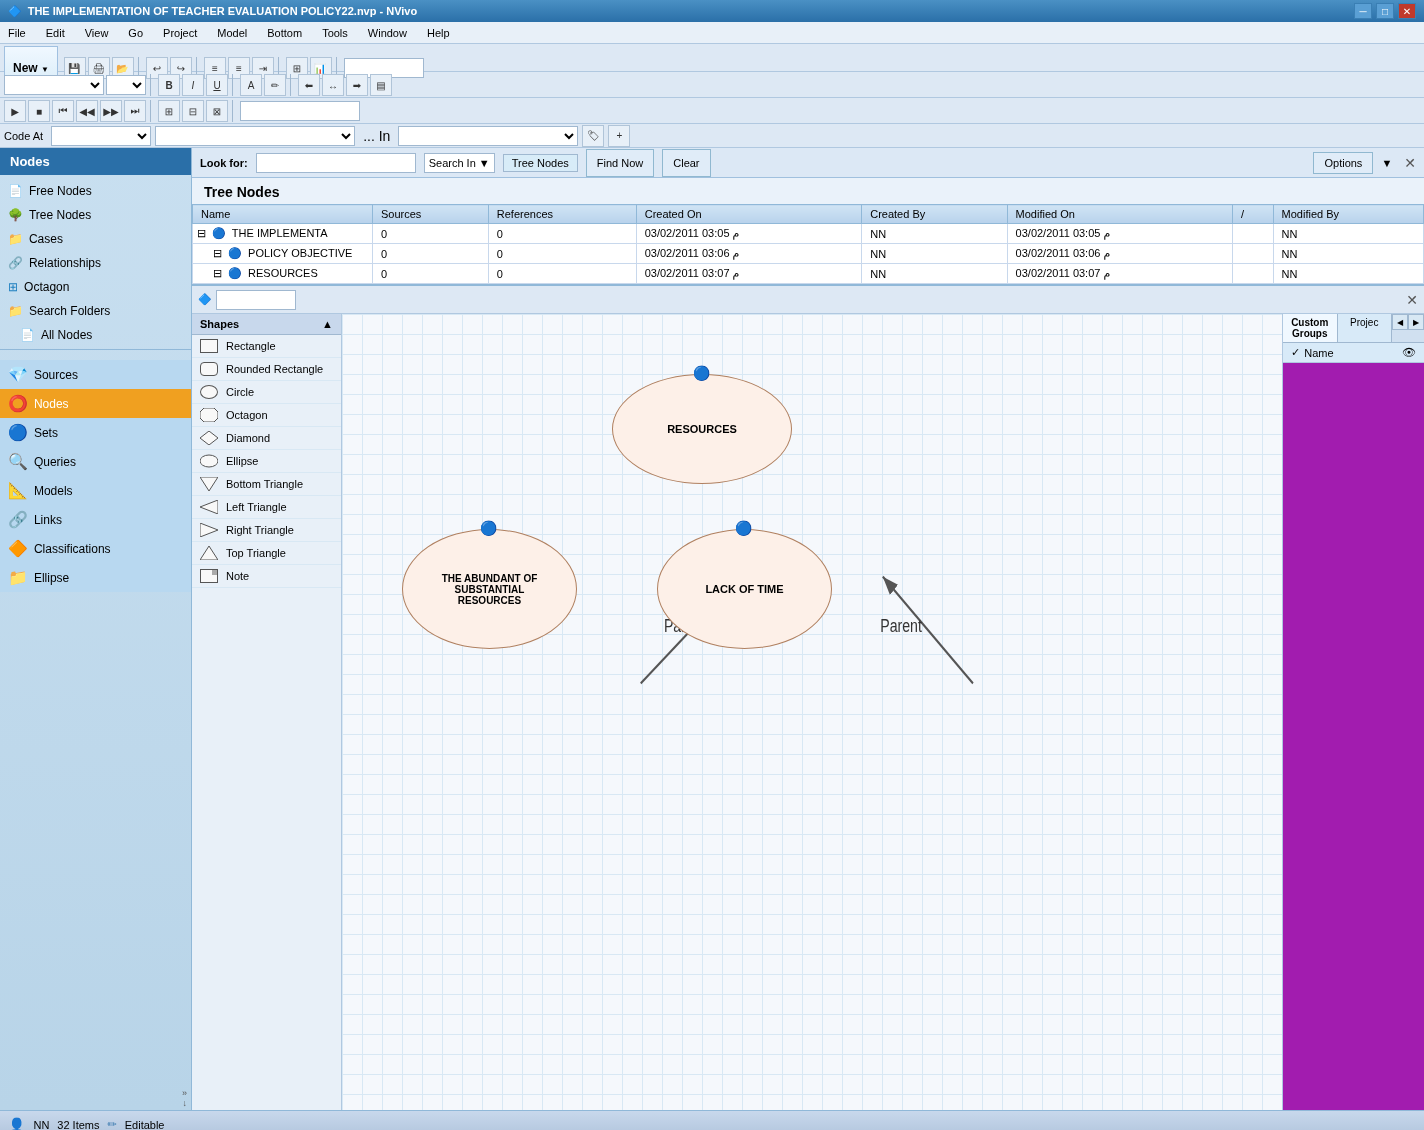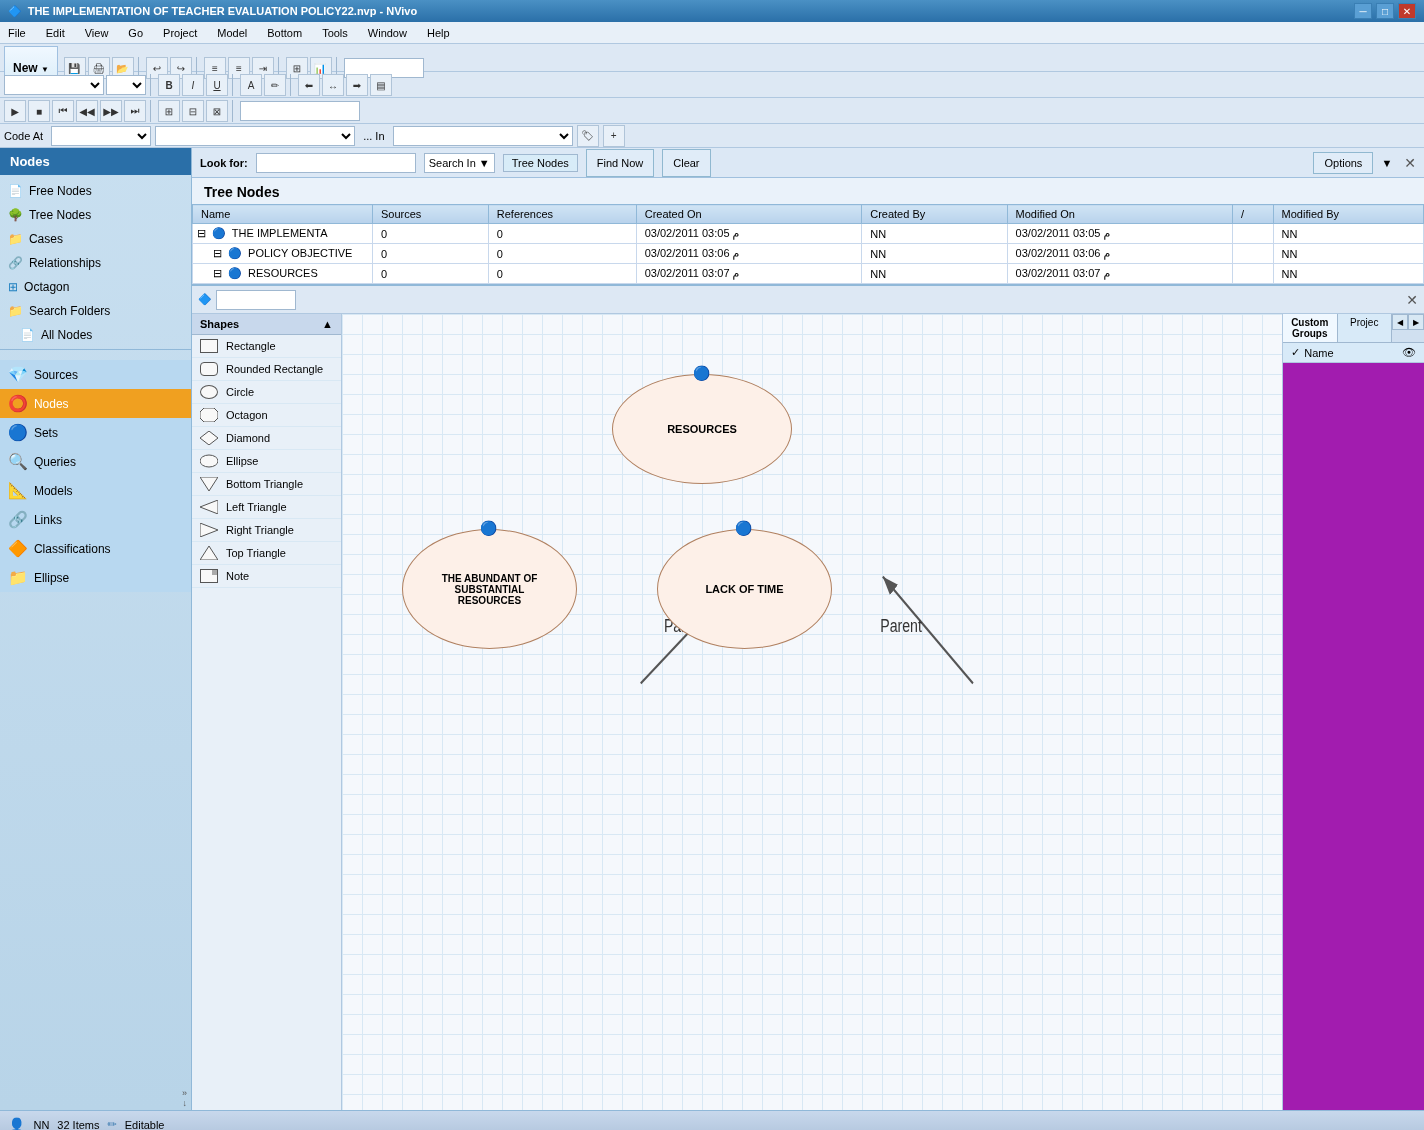--- a/index.html
+++ b/index.html
@@ -273,21 +273,21 @@
   <button class="tb-btn">⊟</button>
   <button class="tb-btn">⊠</button>
   <div class="tb-separator"></div>
   <input class="tb-input" style="width: 120px;" value="">
 </div>
 
 <div class="code-at-bar">
   <span class="code-at-label">Code At</span>
   <select class="tb-dropdown" style="width:100px;"></select>
   <select class="tb-dropdown" style="width:200px;"></select>
-  <span style="font-size:11px; margin:0 4px;">... In</span>
+  <span style="font-size:14px; margin:0 4px;">... In</span>
   <select class="tb-dropdown" style="width:180px;"></select>
   <button class="tb-btn">🏷</button>
   <button class="tb-btn">+</button>
 </div>
 
 <div class="main-layout">
 
   <div class="sidebar">
     <div class="sidebar-header">Nodes</div>
 

